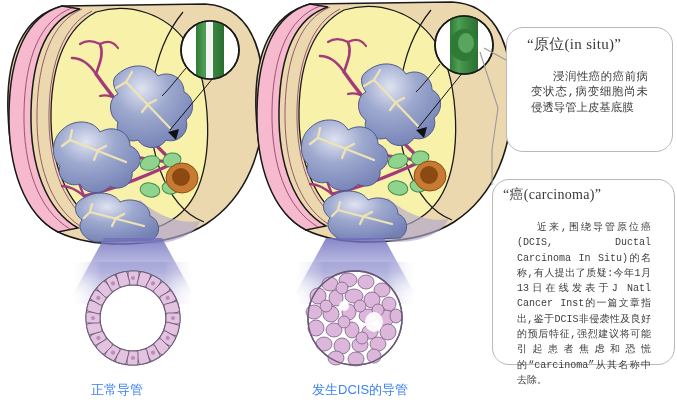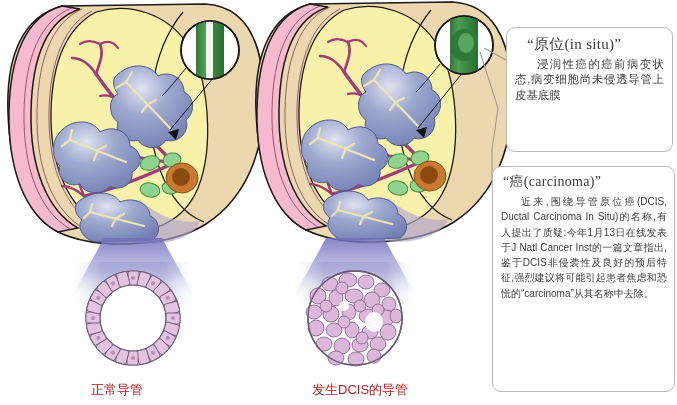--- a/index.html
+++ b/index.html
@@ -25,70 +25,70 @@
     left: 0; top: 0;
     width: 677px;
     height: 405px;
   }
   
   .callout {
     position: absolute;
     box-sizing: border-box;
     background: #ffffff;
     border: 1px solid #b9b9b9;
-    border-radius: 9px;
+    border-radius: 17px;
     color: #3b3b3b;
   }
   #callout-in-situ {
     left: 506px;
     top: 27px;
     width: 167px;
     height: 125px;
     padding: 7px 8px 4px 8px;
   }
   #callout-carcinoma {
     left: 492px;
-    top: 166px;
+    top: 179px;
     width: 183px;
-    height: 226px;
+    height: 186px;
     padding: 6px 7px 4px 8px;
   }
   .callout-title {
     font-family: "Liberation Serif", serif;
     font-size: 15px;
     letter-spacing: 0.3px;
     color: #3a3a3a;
     white-space: nowrap;
     margin: 0 0 3px 12px;
   }
   #callout-carcinoma .callout-title {
     margin-left: 2px;
     font-size: 14px;
   }
   .callout-body {
-    font-family: Liberation Sans, sans-serif;
+    font-family: Liberation Mono, monospace;
     font-size: 11.4px;
     line-height: 15.4px;
     color: #3d3d3d;
     text-indent: 22px;
     text-align: justify;
     text-justify: inter-character;
-    margin: 0;
+    margin: 16px;
   }
   #callout-carcinoma .callout-body {
     font-size: 10px;
     line-height: 15.3px;
     text-indent: 20px;
   }
   
   .fig-label {
     position: absolute;
     font-family: "Liberation Sans", sans-serif;
     font-size: 13px;
-    color: #b91c1c;
+    color: #3b82f6;
     white-space: nowrap;
   }
   #label-normal-duct { left: 91px; top: 381px; }
   #label-dcis-duct  { left: 312px; top: 381px; text-align: right; }
 </style>
 </head>
 <body>
 
 <div class="stage">
 

